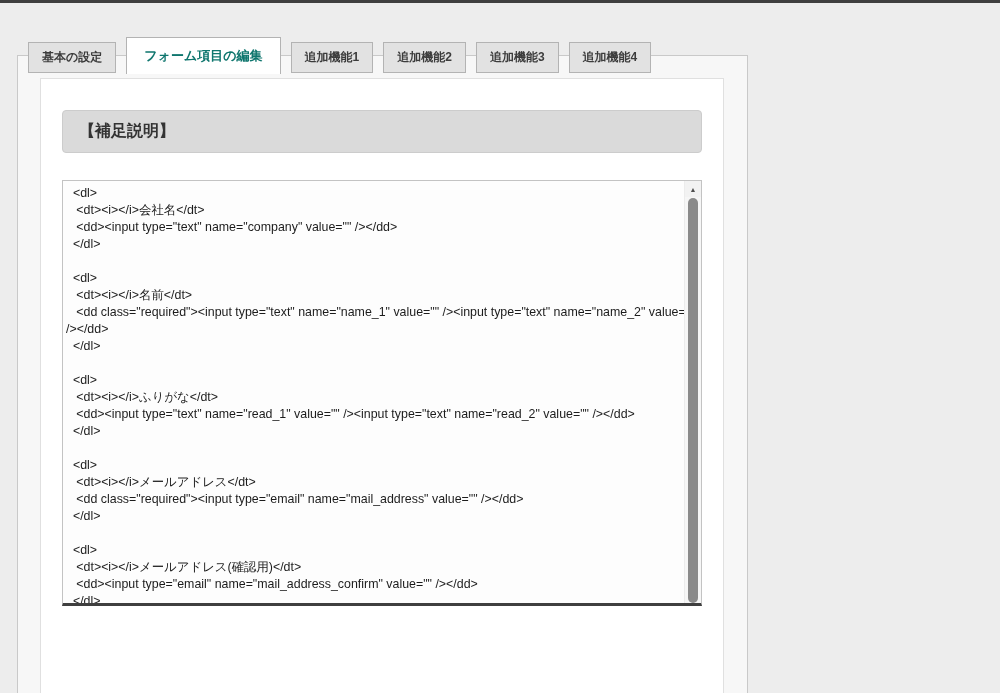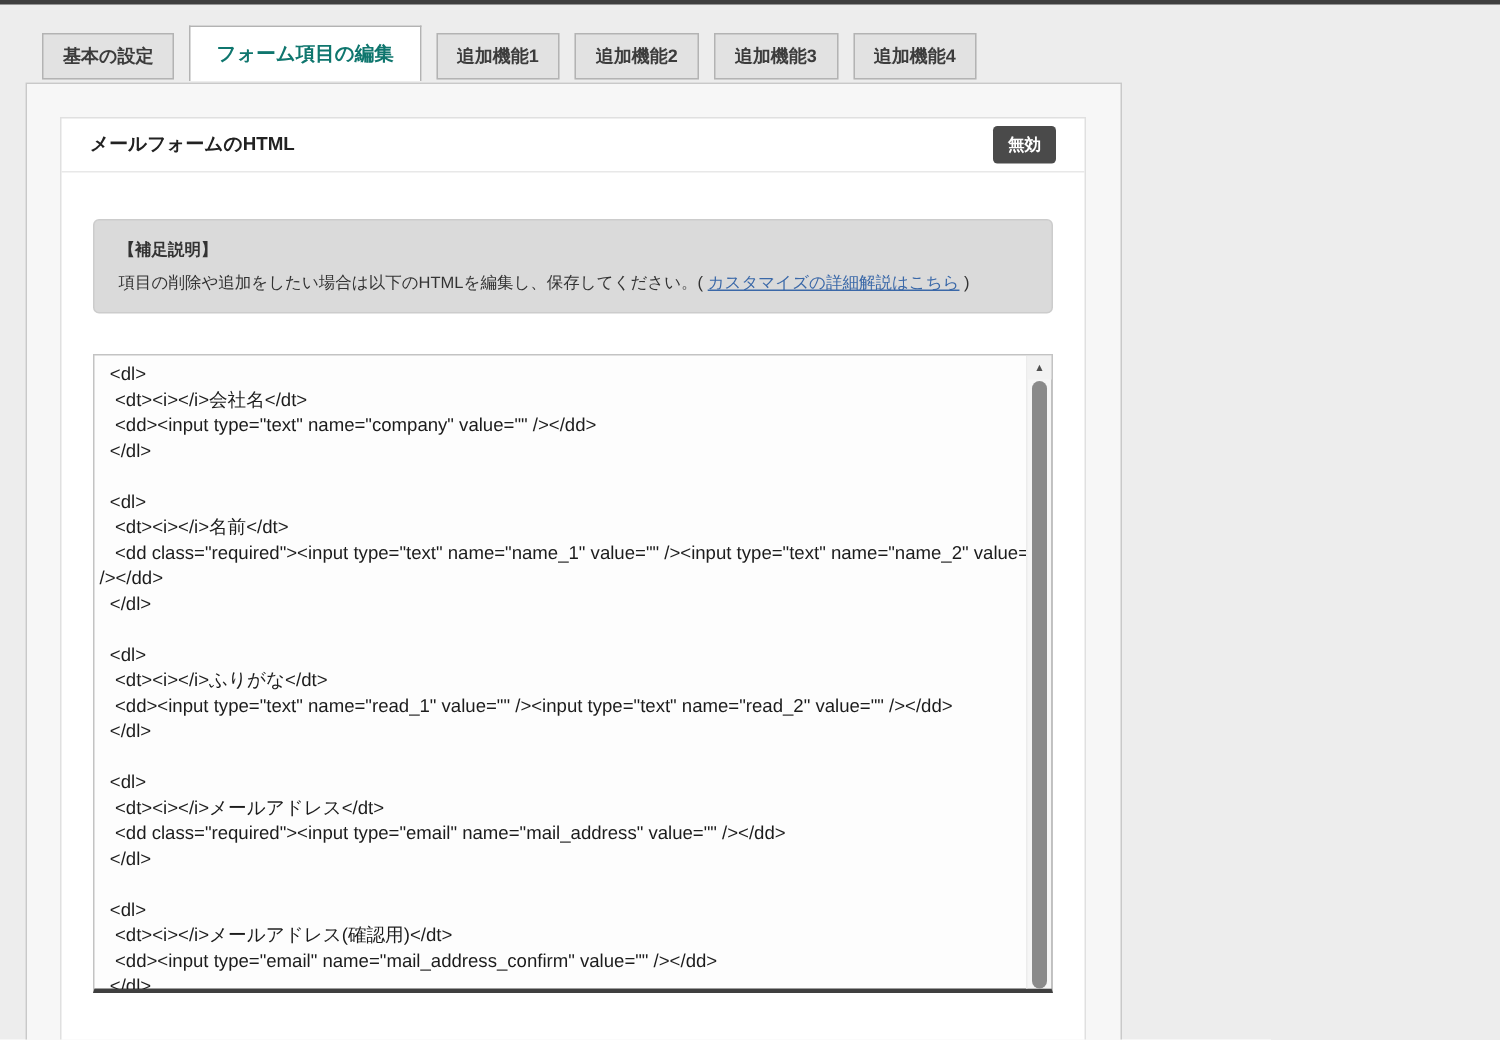--- a/index.html
+++ b/index.html
@@ -9,21 +9,21 @@
     background: var(--page-bg, #ededed);
     position: relative;
     overflow: hidden;
   }
   .top-strip {
     position: absolute; left: 0; top: 0; width: 1000px; height: 3px;
     background: var(--bottom-edge-dark, #3f3f3f);
   }
   
   .tabbar {
-    position: absolute; left: 28px; top: 16px; height: 37px;
+    position: absolute; left: 28px; top: 36px; height: 37px;
     display: flex; align-items: flex-end; z-index: 3;
   }
   .tab {
     background: var(--tab-inactive-bg, #e2e2e2);
     border: 1px solid #b3b3b3;
     color: #3c3c3c;
     font-size: 12px; font-weight: bold;
     height: 31px; line-height: 29px;
     padding: 0 13px; margin-right: 10px;
     cursor: pointer; white-space: nowrap;
@@ -64,21 +64,21 @@
     border: none; border-radius: 3px;
     padding: 5px 10px; cursor: pointer;
   }
   .card-body { padding: 31px 21px 20px 21px; }
   
   .note {
     background: var(--note-bg, #dadada);
     border: 1px solid #cccccc;
     border-radius: 4px;
     padding: 10px 16px 9px 16px;
-    color: #333; font-size: 11px;
+    color: #333; font-size: 16px;
   }
   .note-heading { display: block; font-weight: bold; line-height: 20px; margin-bottom: 2px; }
   .note-line { line-height: 20px; }
   .note a {
     color: var(--link-blue, #3a68a8);
     text-decoration: underline; cursor: pointer;
   }
   
   .editor-wrap {
     position: relative; margin-top: 27px;
@@ -124,30 +124,25 @@
   <div class="tab active">フォーム項目の編集</div>
   <div class="tab">追加機能1</div>
   <div class="tab">追加機能2</div>
   <div class="tab">追加機能3</div>
   <div class="tab">追加機能4</div>
 </nav>
 
 <section class="panel"></section>
 
 <section class="card">
-  <header class="card-header">
-    <span class="card-title">メールフォームのHTML</span>
-    <button class="toggle-btn">無効</button>
-  </header>
 
   <div class="card-body">
 
     <div class="note">
       <strong class="note-heading">【補足説明】</strong>
-      <div class="note-line"><span>項目の削除や追加をしたい場合は以下のHTMLを編集し、保存してください。( </span><a>カスタマイズの詳細解説はこちら</a><span> )</span></div>
     </div>
 
     <div class="editor-wrap">
       <textarea spellcheck="false" style="">  &lt;dl&gt;
    &lt;dt&gt;&lt;i&gt;&lt;/i&gt;会社名&lt;/dt&gt;
    &lt;dd&gt;&lt;input type="text" name="company" value="" /&gt;&lt;/dd&gt;
   &lt;/dl&gt;
 
   &lt;dl&gt;
    &lt;dt&gt;&lt;i&gt;&lt;/i&gt;名前&lt;/dt&gt;

